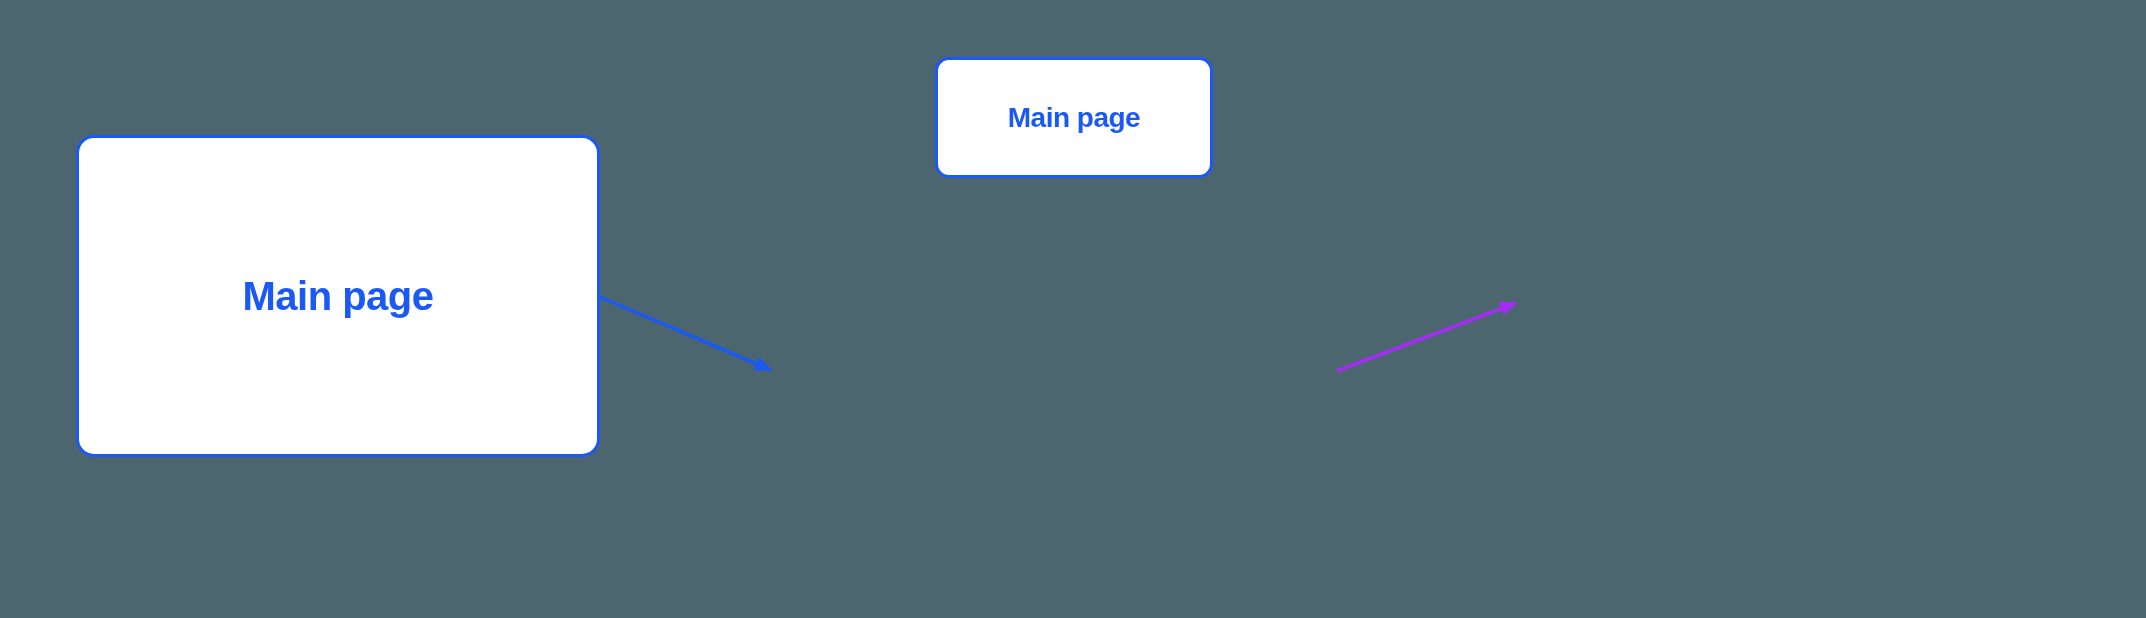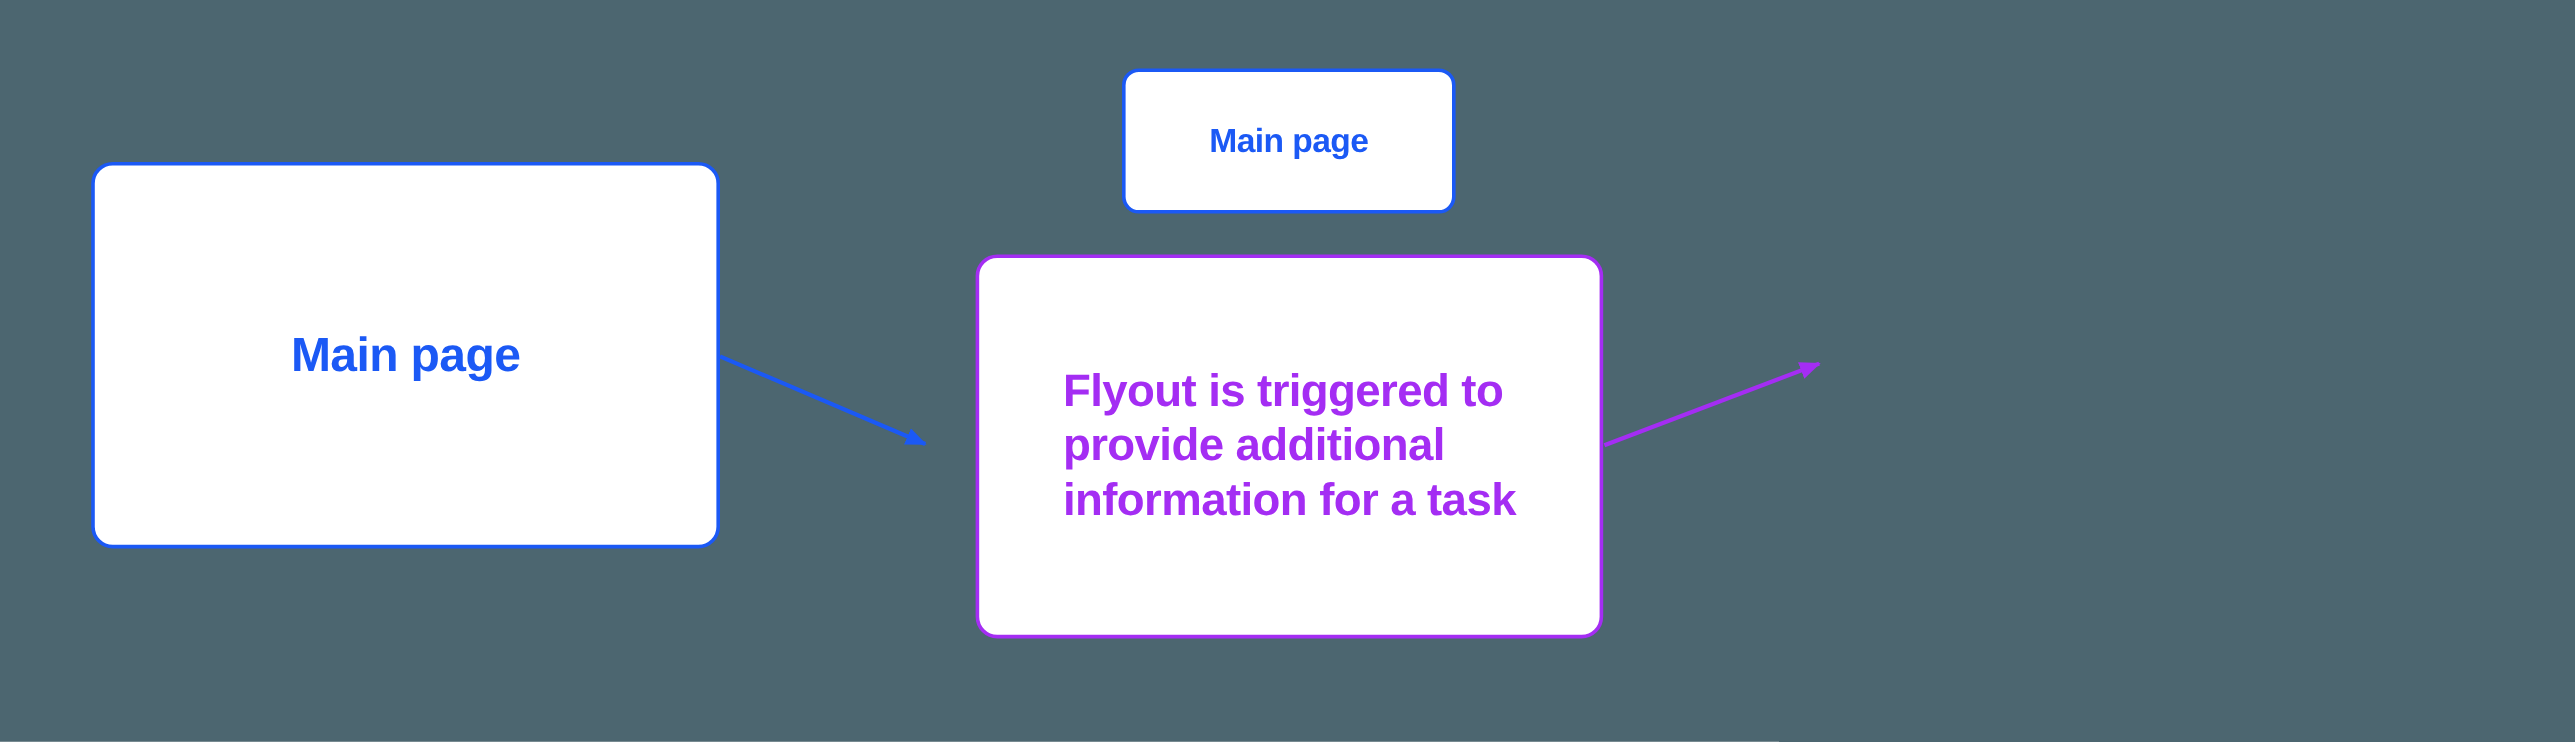--- a/index.html
+++ b/index.html
@@ -82,25 +82,20 @@
 <div class="canvas">
 
   <div class="node node-main-large">
     <span>Main page</span>
   </div>
 
   <div class="node node-main-small">
     <span>Main page</span>
   </div>
 
-  <div class="node node-flyout">
-    <span class="multiline">Flyout is triggered to
-provide additional
-information for a task</span>
-  </div>
 
 
   <svg class="arrow-layer" viewBox="0 0 2146 618" xmlns="http://www.w3.org/2000/svg">
     <defs>
       <marker id="head-blue" markerWidth="5" markerHeight="4.2" refX="4.6" refY="2.1" orient="auto">
         <path d="M0,0 L5,2.1 L0,4.2 Z" class="fill-blue"></path>
       </marker>
       <marker id="head-purple" markerWidth="5" markerHeight="4.2" refX="4.6" refY="2.1" orient="auto">
         <path d="M0,0 L5,2.1 L0,4.2 Z" class="fill-purple"></path>
       </marker>

